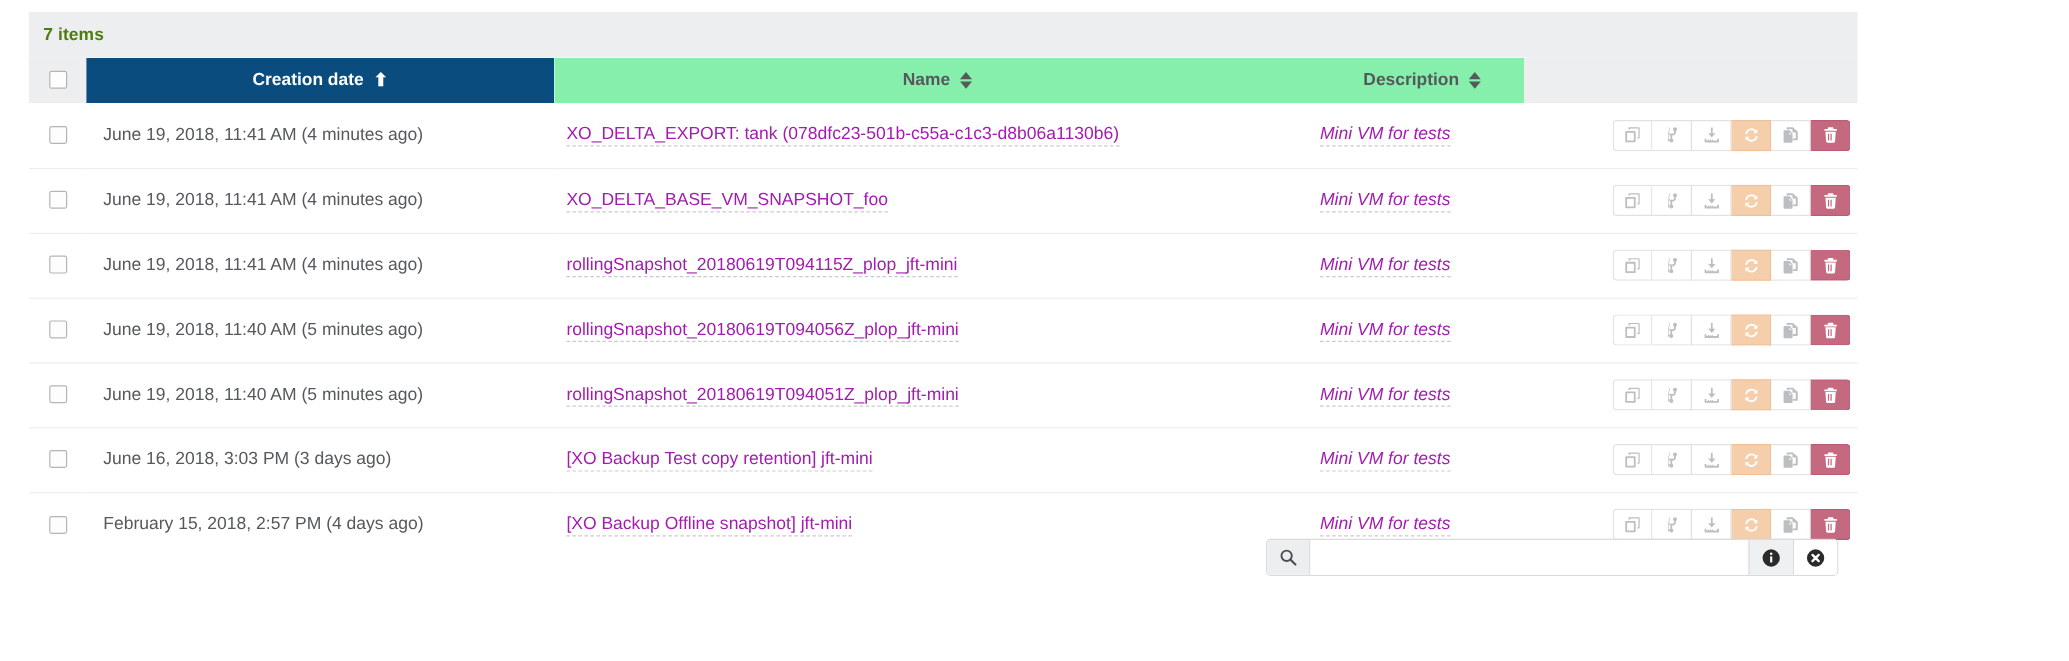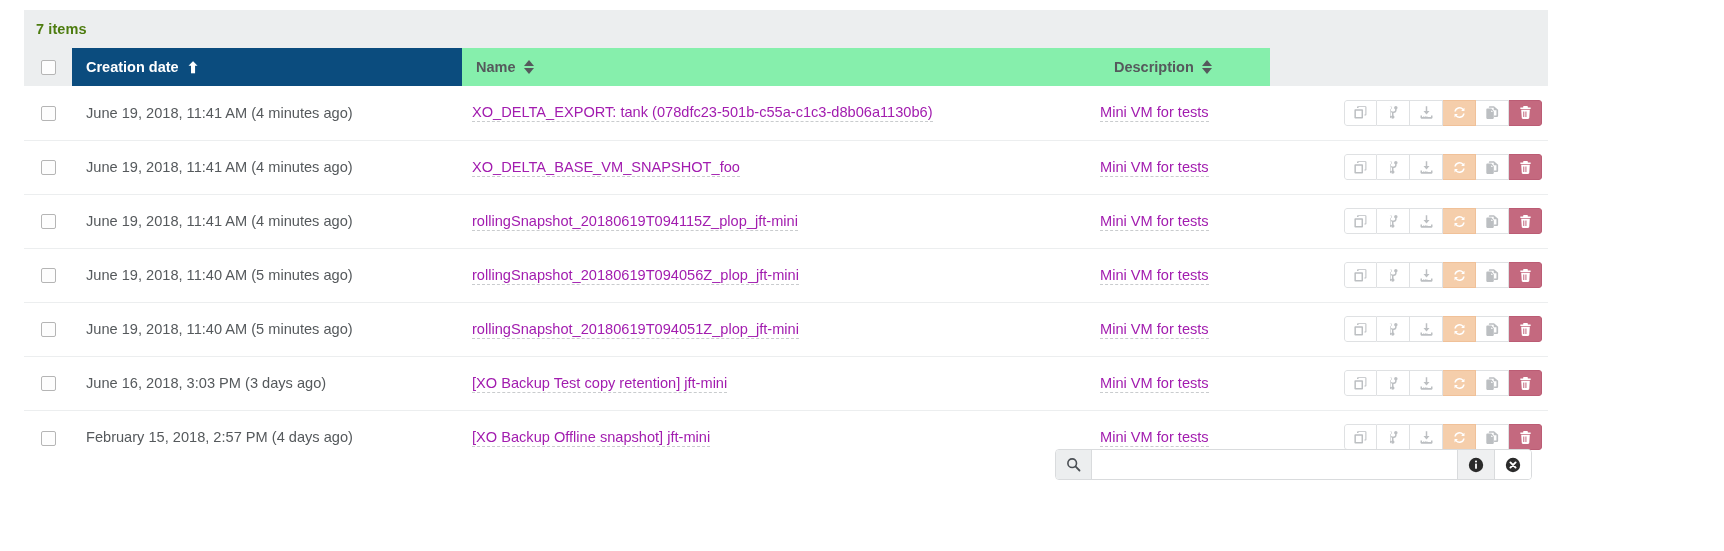--- a/index.html
+++ b/index.html
@@ -67,21 +67,21 @@
     color: #55595c;
     font-size: 14.5px;
     font-weight: bold;
     padding: 0 14px;
     position: relative;
   }
   th.th-spacer { background: #eceeef; }
   .th-inner {
     display: flex;
     align-items: center;
-    justify-content: flex-start;
+    justify-content: center;
     width: 100%;
   }
   .th-label { white-space: nowrap; }
 
   .sort-asc {
     font-size: 15px;
     line-height: 1;
     color: #ffffff;
     margin-left: 8px;
   }
@@ -105,21 +105,21 @@
   tbody tr { height: 54px; }
   tbody tr + tr td { border-top: 1px solid #eceeef; }
   td.td-check { text-align: center; width: 48px; }
   td.td-date {
     font-size: 14.6px;
     color: #55595c;
     padding-left: 14px;
     white-space: nowrap;
   }
   td.td-name { padding-left: 10px; }
-  td.td-desc { padding-left: 0; }
+  td.td-desc { padding-left: 0; font-style: italic; }
   td.td-actions { padding-right: 6px; text-align: right; }
 
   .editable {
     font-size: 14.6px;
     color: #a21caf;
     border-bottom: 1px dashed #c9ccce;
     padding-bottom: 1px;
     display: inline-block;
     cursor: pointer;
     white-space: nowrap;

